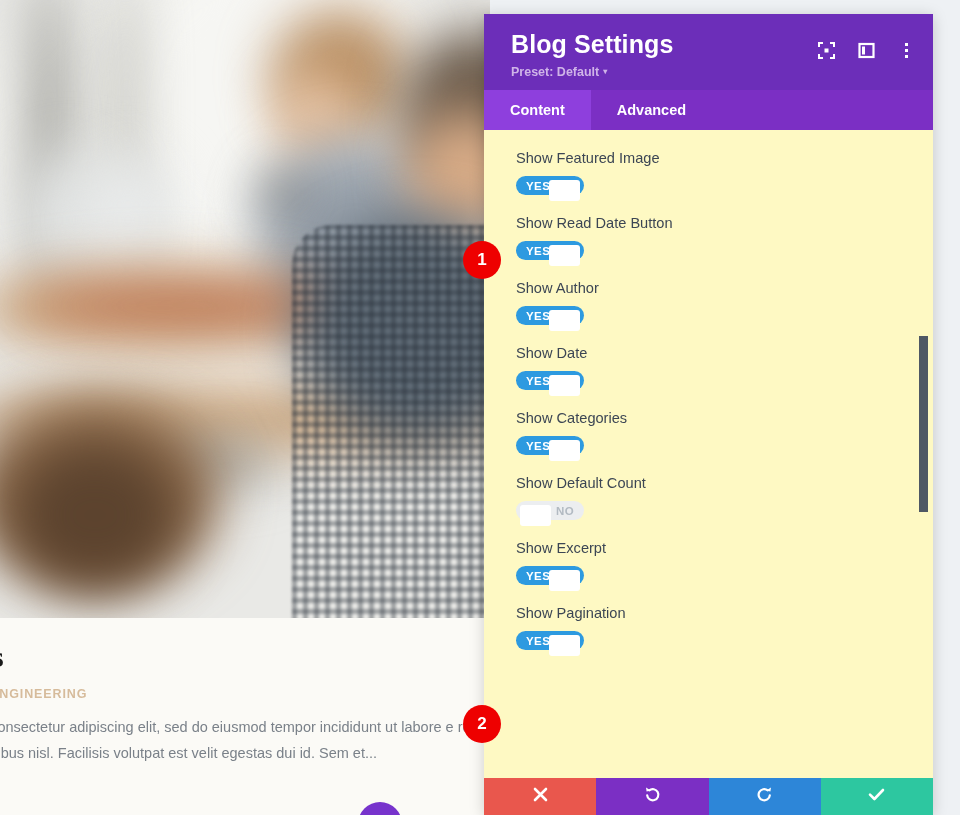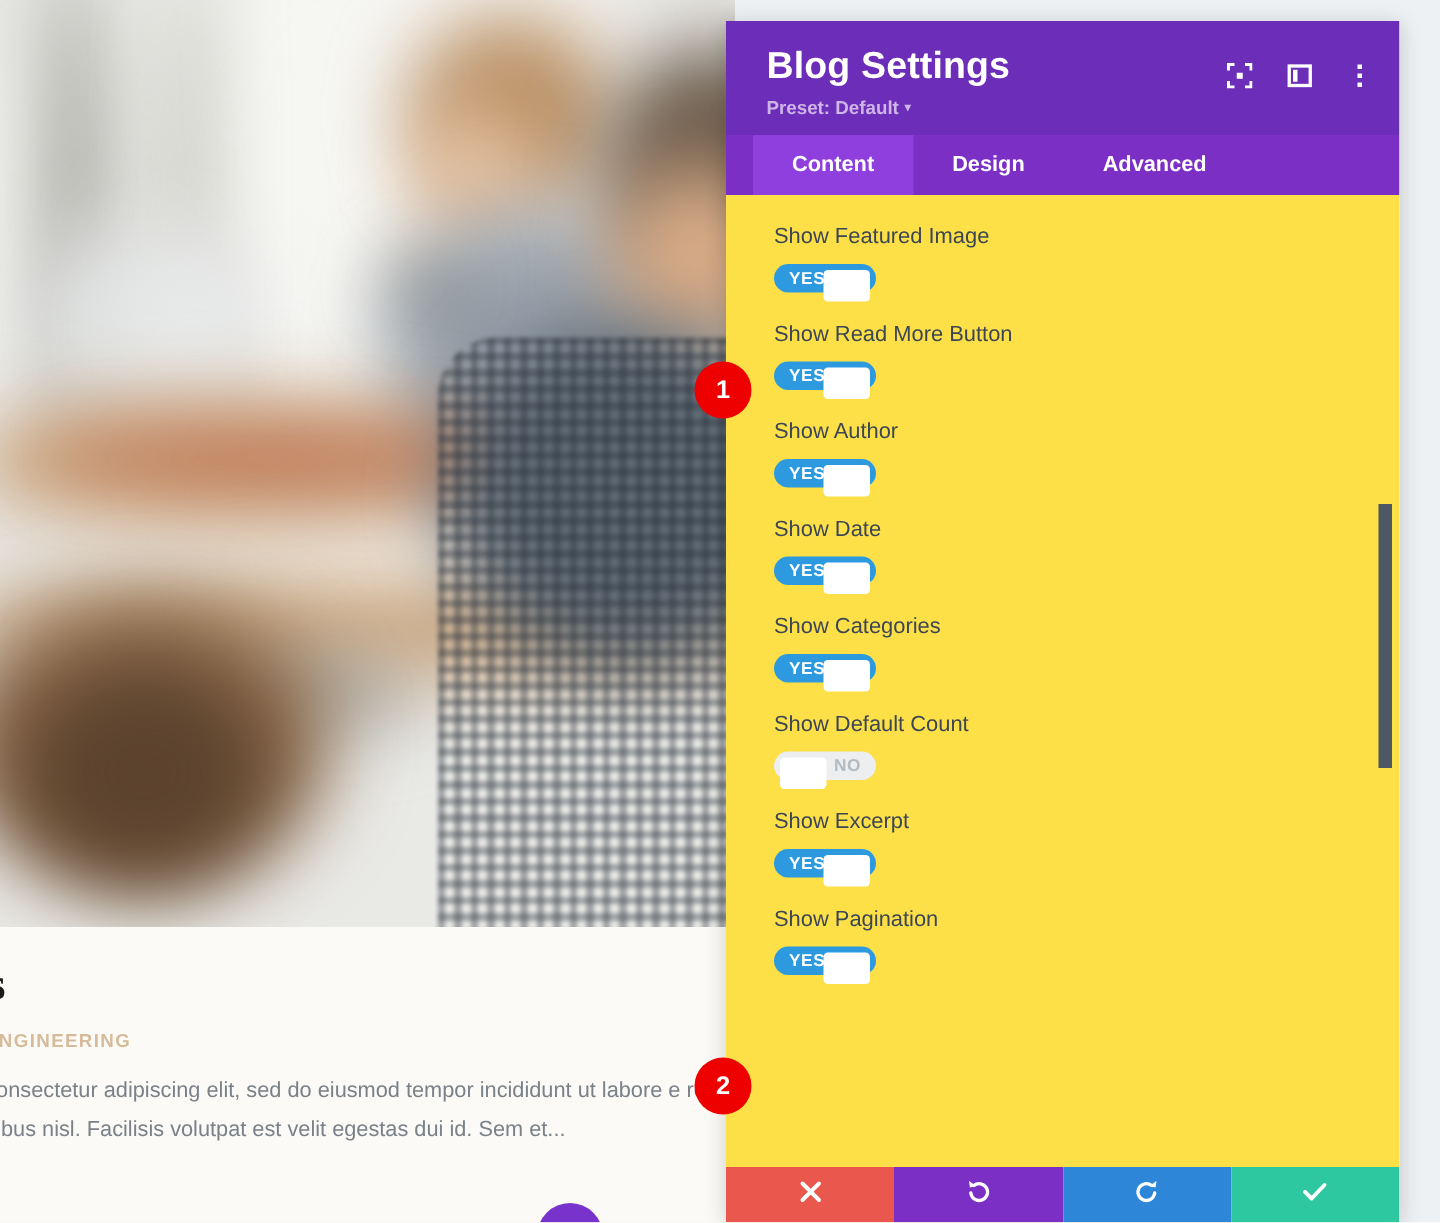--- a/index.html
+++ b/index.html
@@ -185,41 +185,40 @@
   #header-icons .hicon {
     width: 18px; height: 18px;
     display: flex; align-items: center; justify-content: center;
     cursor: pointer;
   }
 
   #tab-bar {
     display: flex;
     height: 40px;
     background: #7b2fc4;
-    padding-left: 18px;
   }
   .tab {
     display: flex;
     align-items: center;
     justify-content: center;
     height: 40px;
     font-size: 14.5px;
     font-weight: bold;
     color: #ffffff;
     cursor: pointer;
     padding: 0 26px;
   }
   .tab.active { background: #8e3fdd; }
 
   #panel-body {
     position: absolute;
     left: 0; top: 116px;
     width: 449px;
     height: 648px;
-    background: #fde047;
+    background: #fef9c3;
     overflow: hidden;
   }
 
   .setting {
     padding: 0 0 0 32px;
   }
   .setting-label {
     font-size: 14.6px;
     color: #3c4654;
     padding-top: 20px;
@@ -375,34 +374,33 @@
             <rect x="1" y="1" width="3" height="3" fill="#ffffff"></rect>
             <rect x="1" y="7" width="3" height="3" fill="#ffffff"></rect>
             <rect x="1" y="13" width="3" height="3" fill="#ffffff"></rect>
           </svg>
         </span>
       </div>
     </div>
 
     <div id="tab-bar">
         <div class="tab active">Content</div>
-        <div class="tab">Design</div>
         <div class="tab">Advanced</div>
       </div>
 
     <div id="panel-body">
         <div class="setting">
           <div class="setting-label">Show Featured Image</div>
           <div class="toggle on">
             <span class="toggle-text">YES</span>
             <span class="toggle-knob"></span>
           </div>
         </div>
         <div class="setting">
-          <div class="setting-label">Show Read More Button</div>
+          <div class="setting-label">Show Read Date Button</div>
           <div class="toggle on">
             <span class="toggle-text">YES</span>
             <span class="toggle-knob"></span>
           </div>
         </div>
         <div class="setting">
           <div class="setting-label">Show Author</div>
           <div class="toggle on">
             <span class="toggle-text">YES</span>
             <span class="toggle-knob"></span>

